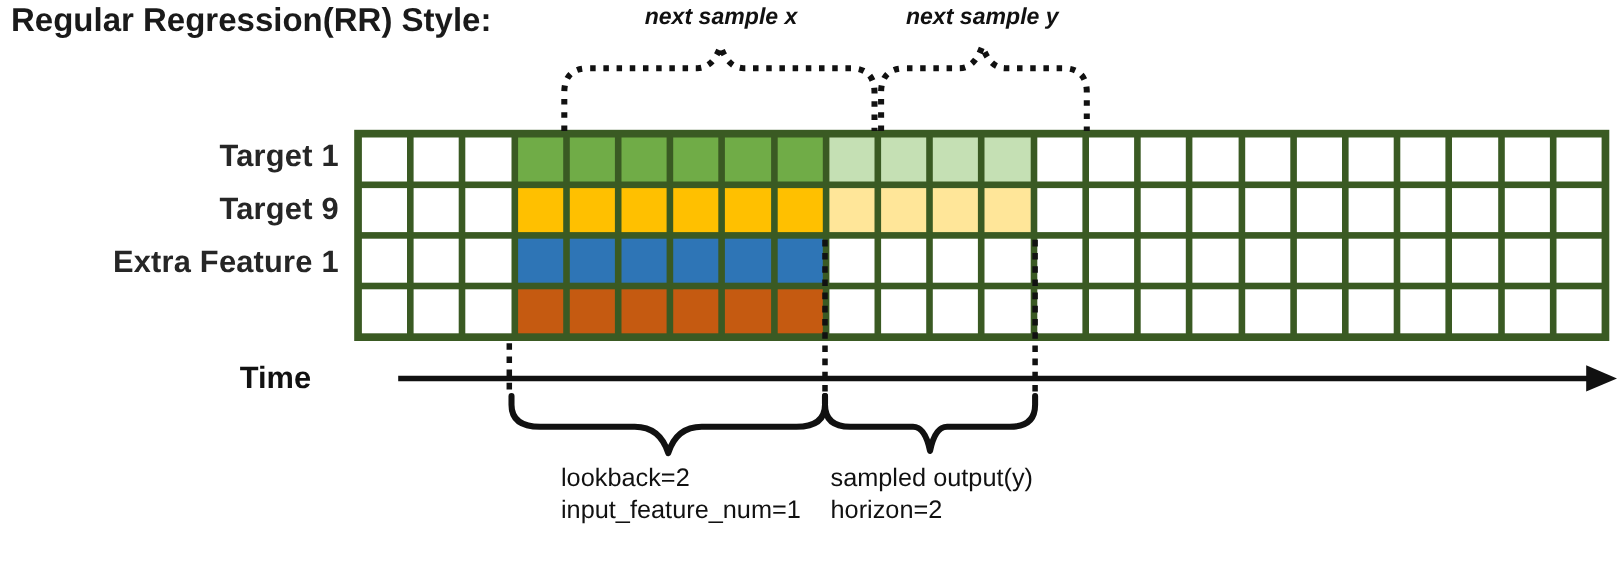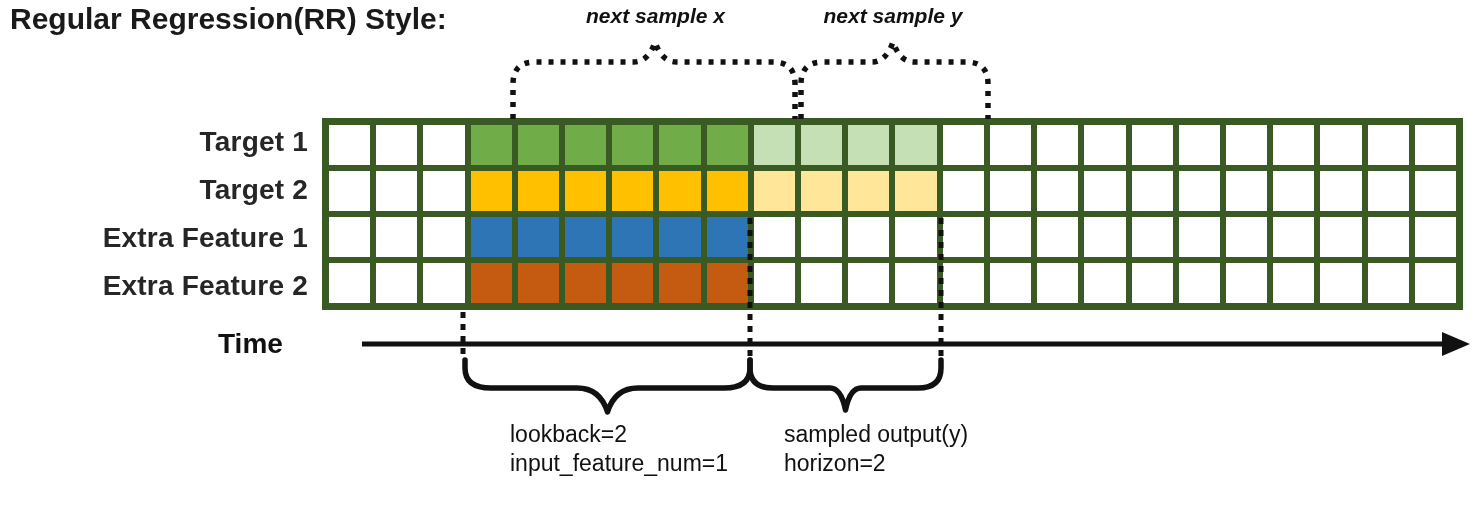--- a/index.html
+++ b/index.html
@@ -42,33 +42,32 @@
   .time-label{
     position:absolute;left:218px;top:328px;
     font-size:28px;font-weight:bold;color:#111111;text-align:center;
   }
   .caption-block{
     position:absolute;top:420px;
     font-size:23px;color:#111111;line-height:29px;
     white-space:nowrap;
   }
   .caption-input{left:510px;}
-  .caption-output{left:784px;}
+  .caption-output{left:755px;}
 </style>
 </head>
 <body>
 
 <div class="canvas">
 
   <div class="title">Regular Regression(RR) Style:</div>
 
   <div class="row-label" style="top:125px">Target 1</div>
-  <div class="row-label" style="top:173px">Target 2</div>
+  <div class="row-label" style="top:173px">Target 9</div>
   <div class="row-label" style="top:221px">Extra Feature 1</div>
-  <div class="row-label" style="top:269px">Extra Feature 2</div>
 
   <div class="sample-grid" style="background: rgb(58, 90, 35);">
       <div class="cell" style="background: rgb(255, 255, 255);"></div>
       <div class="cell" style="background: rgb(255, 255, 255);"></div>
       <div class="cell" style="background: rgb(255, 255, 255);"></div>
       <div class="cell" style="background: rgb(112, 172, 71);"></div>
       <div class="cell" style="background: rgb(112, 172, 71);"></div>
       <div class="cell" style="background: rgb(112, 172, 71);"></div>
       <div class="cell" style="background: rgb(112, 172, 71);"></div>
       <div class="cell" style="background: rgb(112, 172, 71);"></div>

